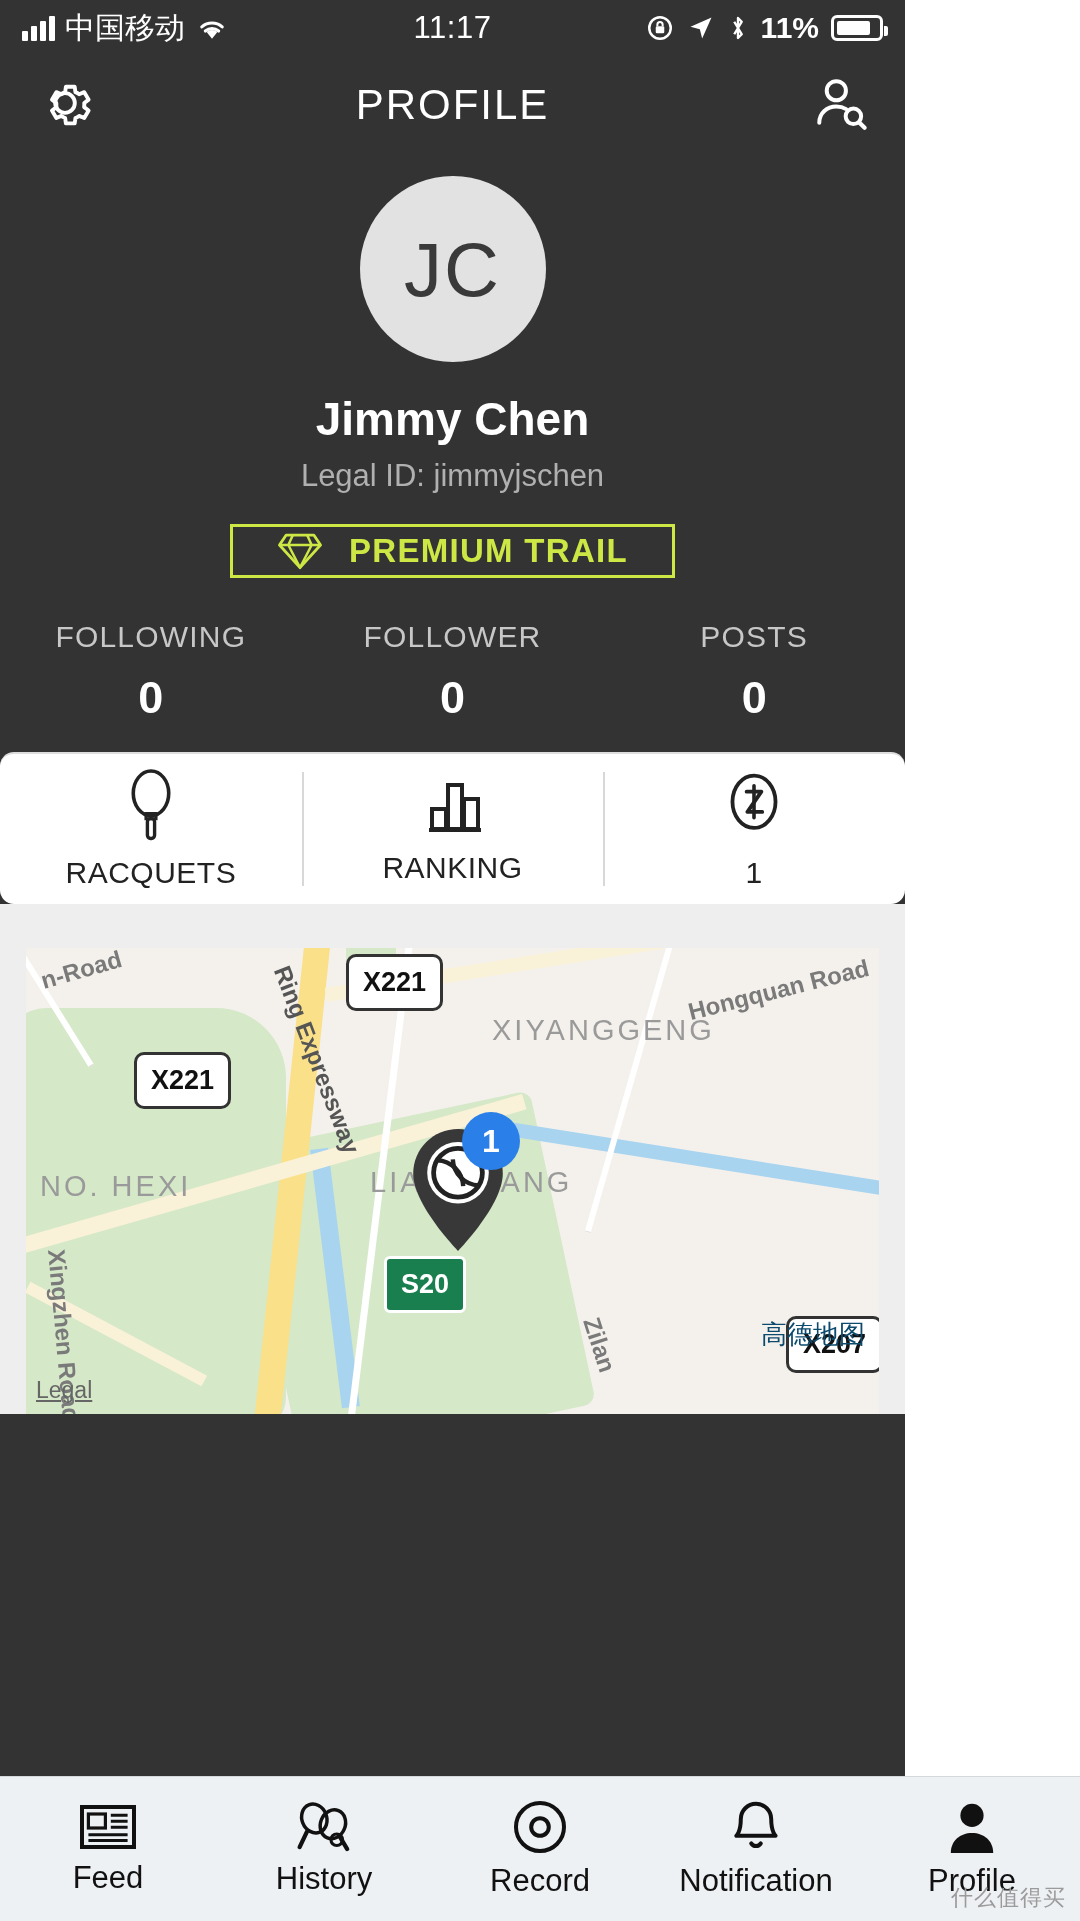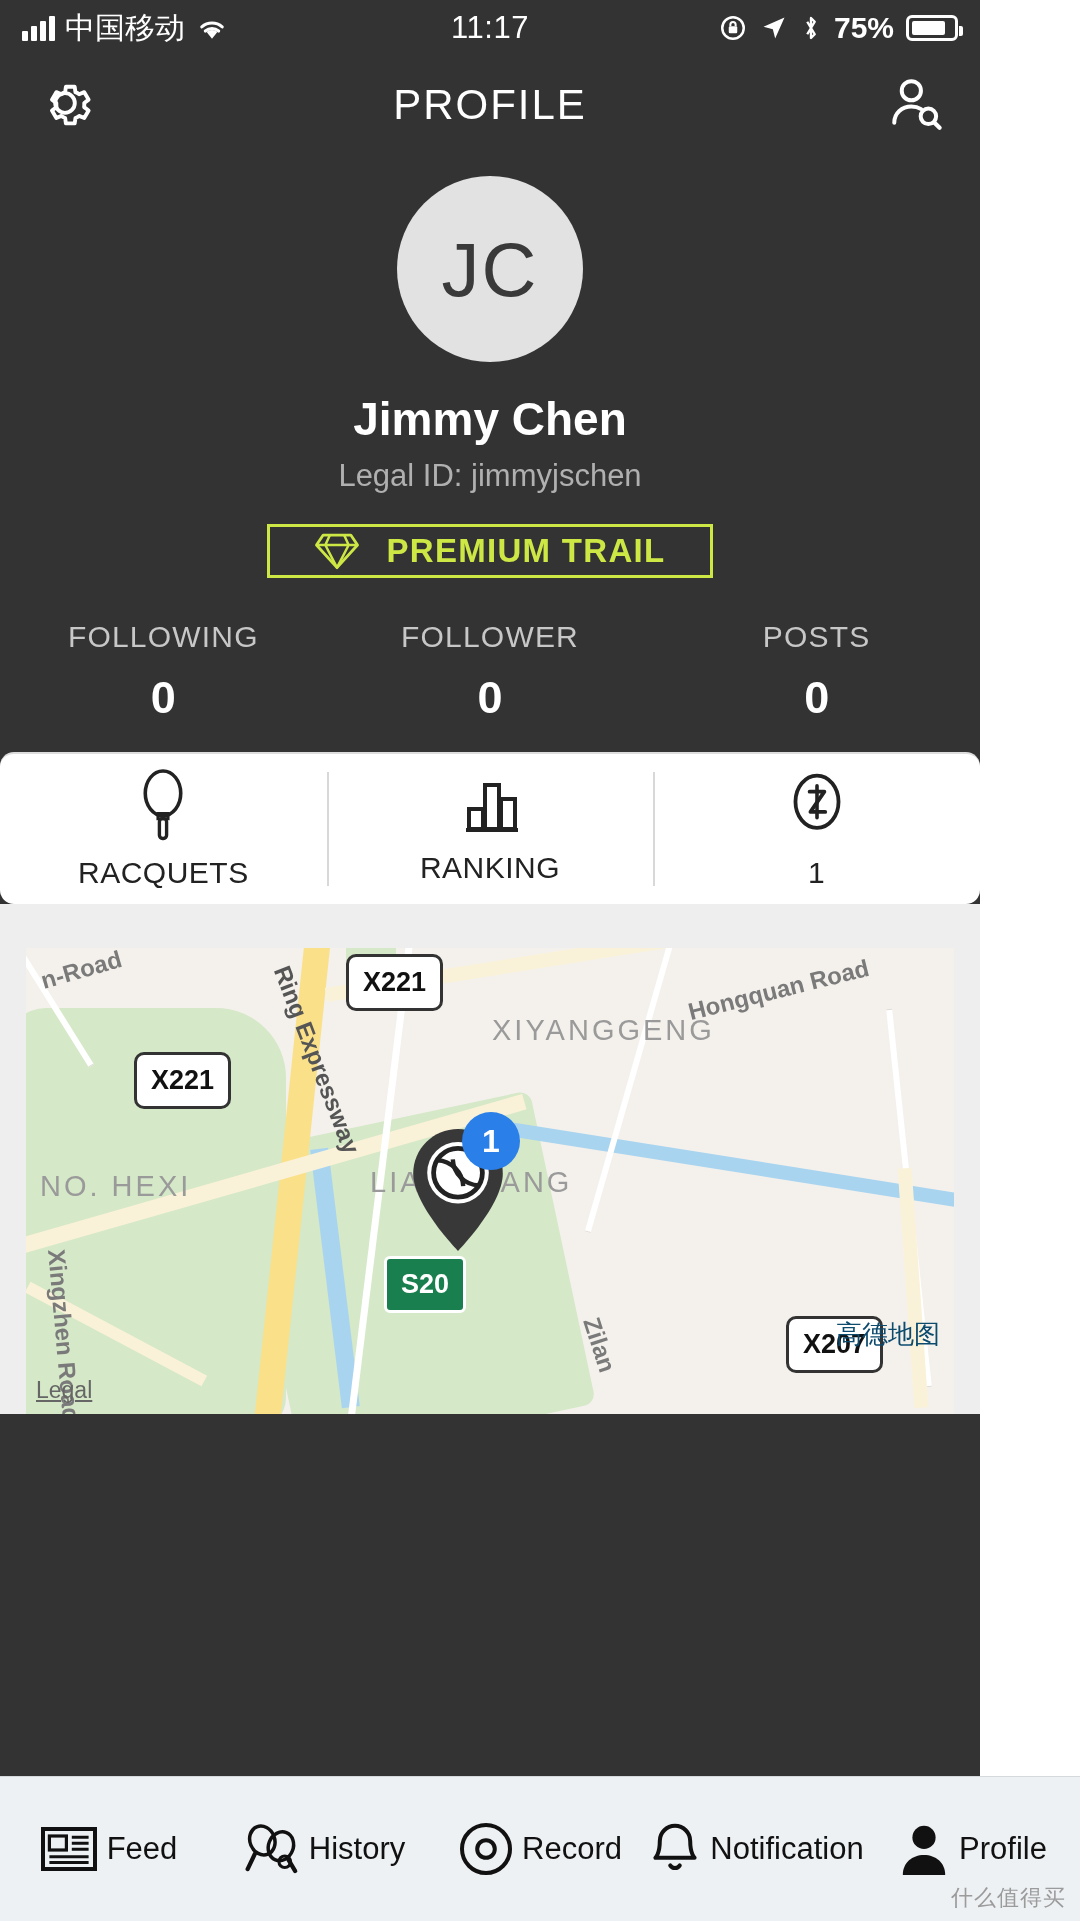--- a/index.html
+++ b/index.html
@@ -1,17 +1,17 @@
 <!DOCTYPE html>
 <html><head>
 <meta charset="utf-8">
 <style>
   * { margin:0; padding:0; box-sizing:border-box; }
   html,body { width:1080px; height:1921px; background:#fff; font-family:"Liberation Sans", sans-serif; overflow:hidden; }
-  #app { position:relative; width:980px; height:1921px; background:#333333; }
+  #app { position:relative; width:905px; height:1921px; background:#333333; }
 
   
   .statusbar { height:56px; background:#333333; color:#fff; display:flex; align-items:center;
                padding:0 22px; font-size:30px; font-weight:600; position:relative; }
   .sb-left { display:flex; align-items:center; gap:10px; }
   .sb-center { position:absolute; left:0; right:0; text-align:center; font-size:31px; font-weight:500; letter-spacing:0.5px; }
   .sb-right { margin-left:auto; display:flex; align-items:center; gap:12px; z-index:2; }
   .bars { display:flex; align-items:flex-end; gap:3px; height:26px; }
   .bars i { display:block; width:6px; background:#fff; border-radius:1px; }
   .bars i:nth-child(1){height:10px;} .bars i:nth-child(2){height:15px;}
@@ -73,21 +73,21 @@
   .pin { position:absolute; width:100px; height:128px; }
   .pin-badge { position:absolute; right:-12px; top:-14px; width:58px; height:58px; border-radius:50%;
                background:#2a7fe8; color:#fff; font-size:32px; font-weight:700;
                display:flex; align-items:center; justify-content:center; z-index:3; }
   .amap { position:absolute; right:14px; bottom:62px; color:#0c4a6e; font-size:26px; }
   .legal { position:absolute; left:10px; bottom:10px; color:#666; font-size:23px; text-decoration:underline; }
 
   
   .tabbar { position:absolute; left:0; bottom:0; width:1080px; height:145px; background:#eef1f4;
             display:flex; align-items:center; border-top:1px solid #d6d9dc; }
-  .tab { flex:1; display:flex; align-items:center; justify-content:center; gap:8px; }
+  .tab { flex:1; display:flex; flex-direction:column; align-items:center; justify-content:center; gap:8px; }
   .tab .tl { font-size:31px; color:#111; }
   .wm { position:absolute; right:14px; bottom:8px; color:#9b9b9b; font-size:22px; letter-spacing:1px; }
 </style>
 </head>
 <body>
 
 <div id="app">
 
   <div class="statusbar">
     <div class="sb-left">
@@ -110,21 +110,21 @@
         <circle cx="12" cy="12" r="8.6" stroke="#fff" stroke-width="2" fill="none"></circle>
         <rect x="8.6" y="10.6" width="6.8" height="5.6" rx="1" fill="#fff"></rect>
         <path d="M9.9 10.6 V9.2 a2.1 2.1 0 0 1 4.2 0 v1.4" stroke="#fff" stroke-width="1.6" fill="none"></path>
       </svg>
       <svg width="28" height="28" viewBox="0 0 24 24">
         <path d="M21 3 L3 11 L11 13 L13 21 Z" fill="#fff"></path>
       </svg>
       <svg width="22" height="30" viewBox="0 0 16 24">
         <path d="M5 7 L11 17 L8 20 V4 L11 7 L5 17" stroke="#fff" stroke-width="1.9" fill="none" stroke-linejoin="round"></path>
       </svg>
-      <span>75%</span>
+      <span>11%</span>
       <span class="batt">
           <i></i>
         </span>
     </div>
   </div>
 
   <div class="navbar">
     <div class="nav-icon">
       <svg width="62" height="62" viewBox="0 0 24 24">
         <path d="M12 8.2a3.8 3.8 0 1 0 0 7.6 3.8 3.8 0 0 0 0-7.6z" stroke="#fff" stroke-width="1.5" fill="none"></path>

